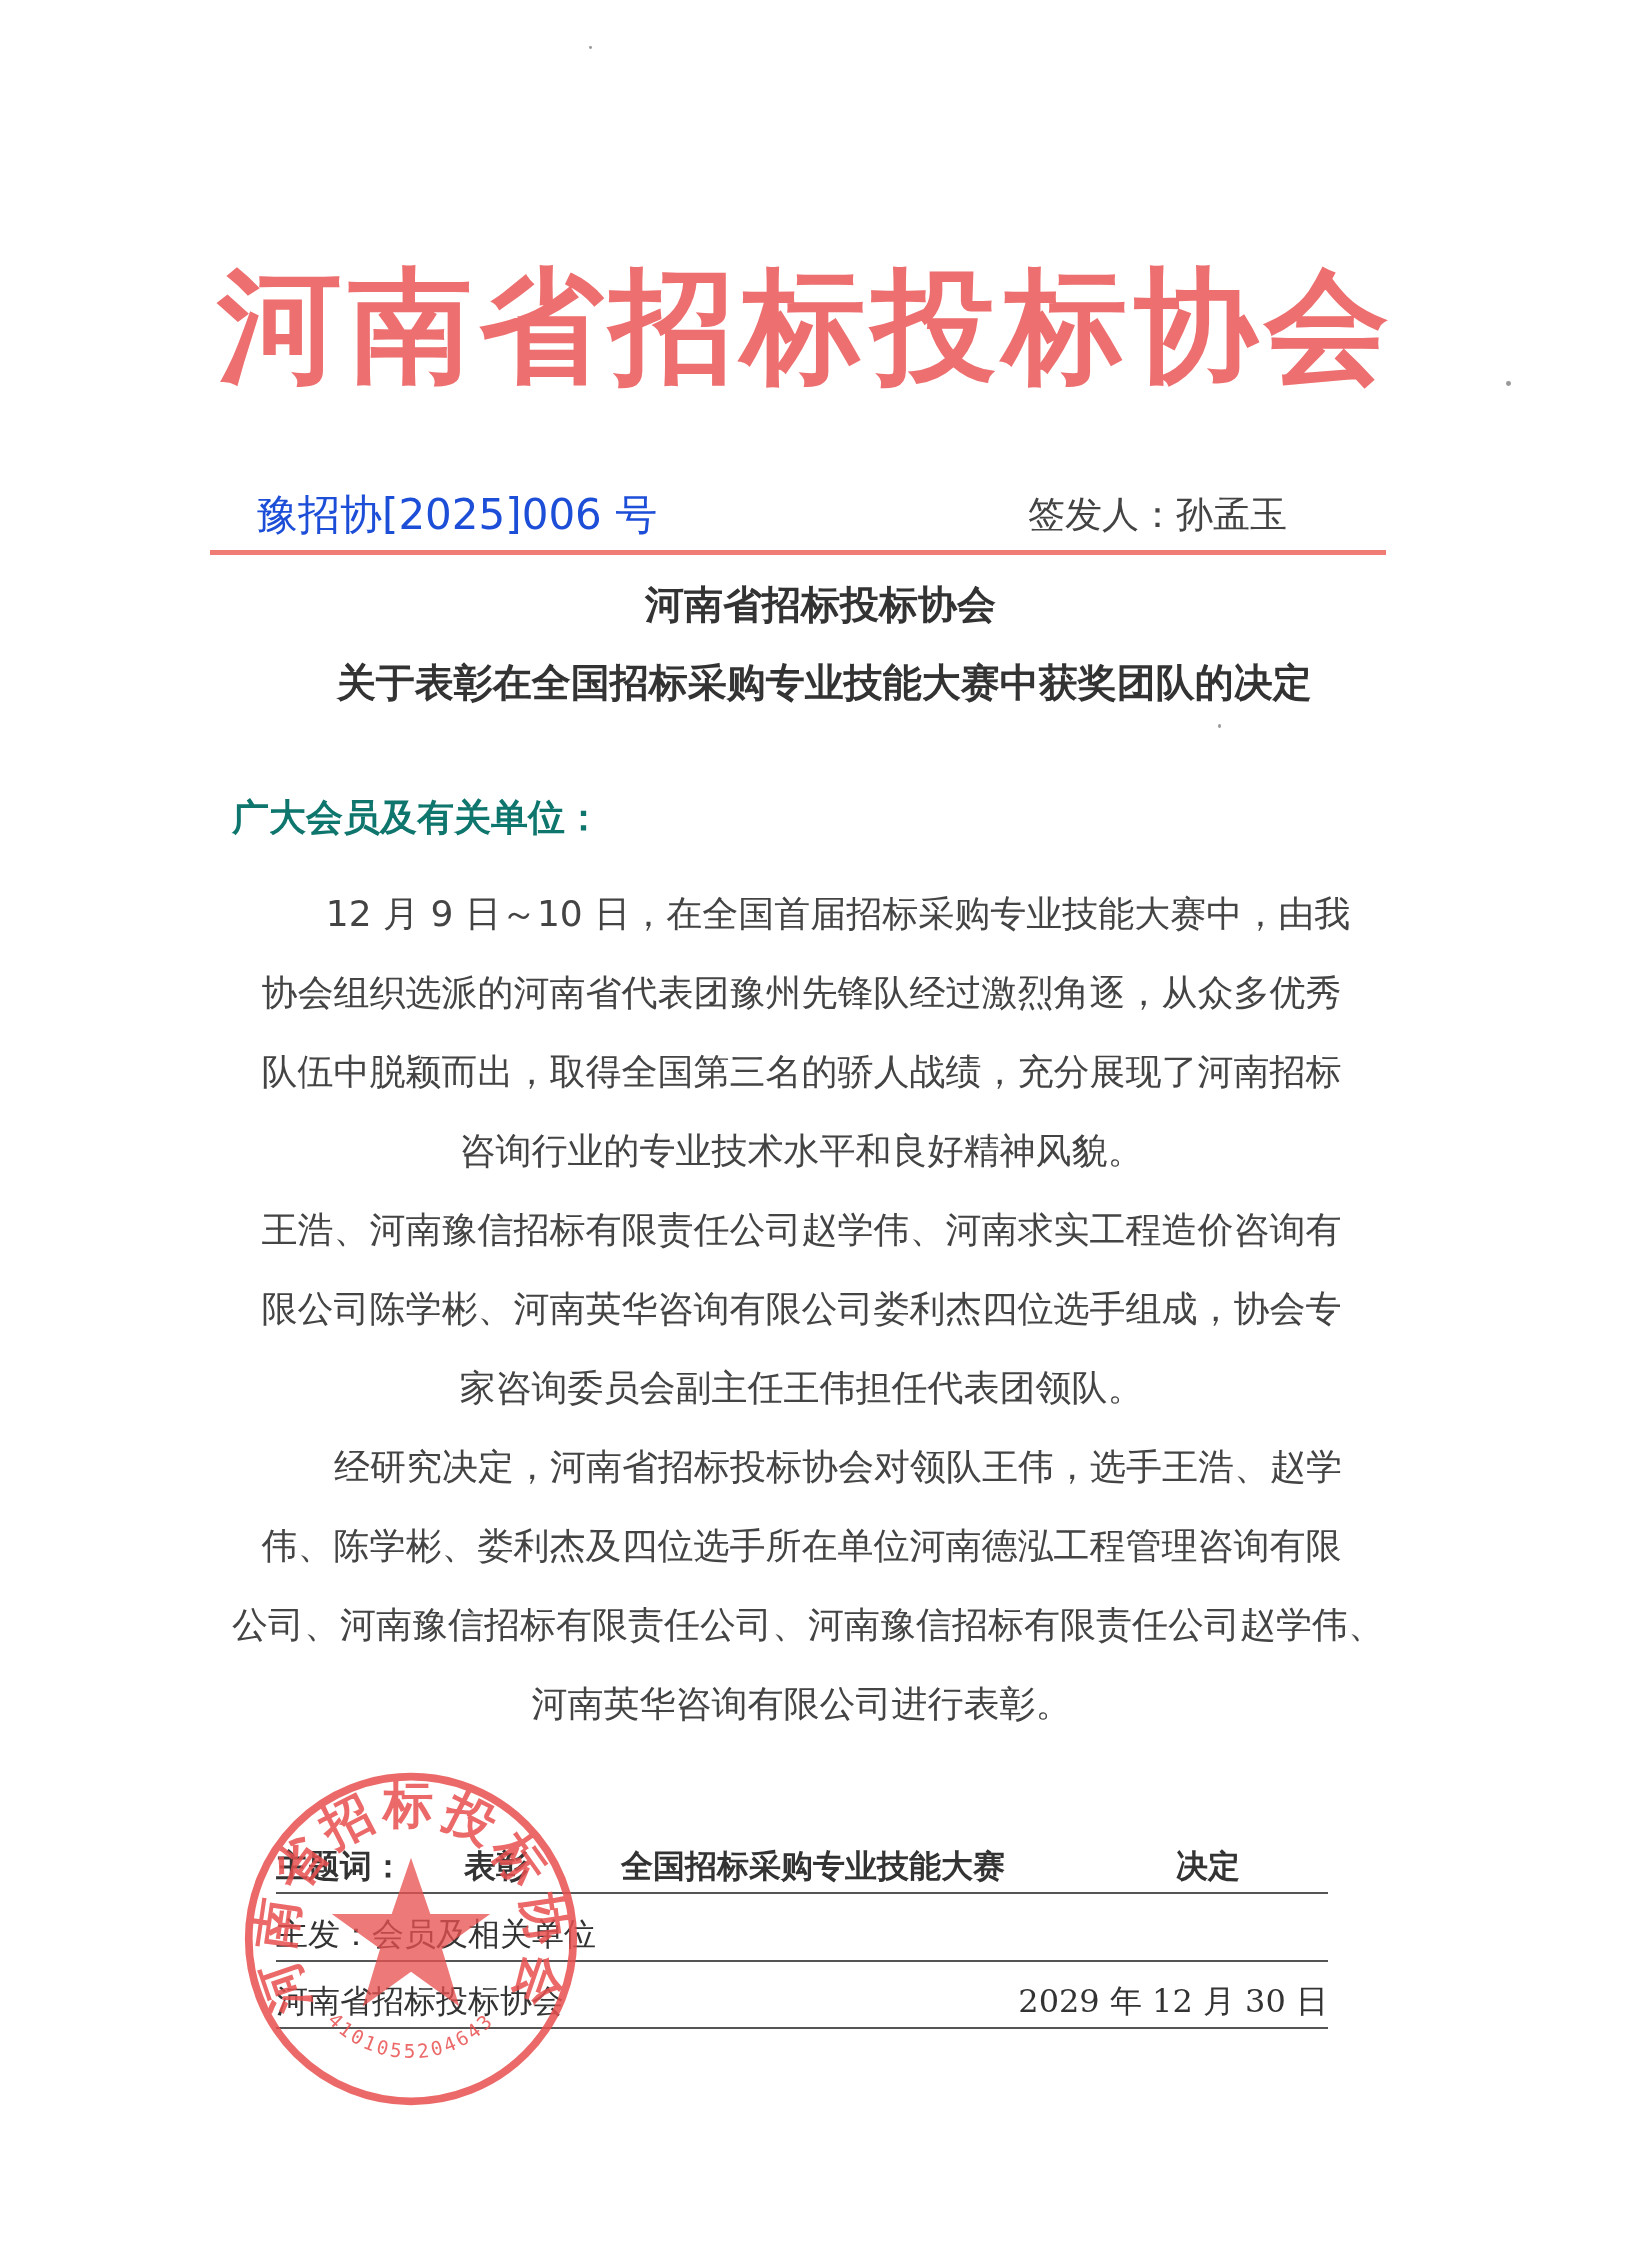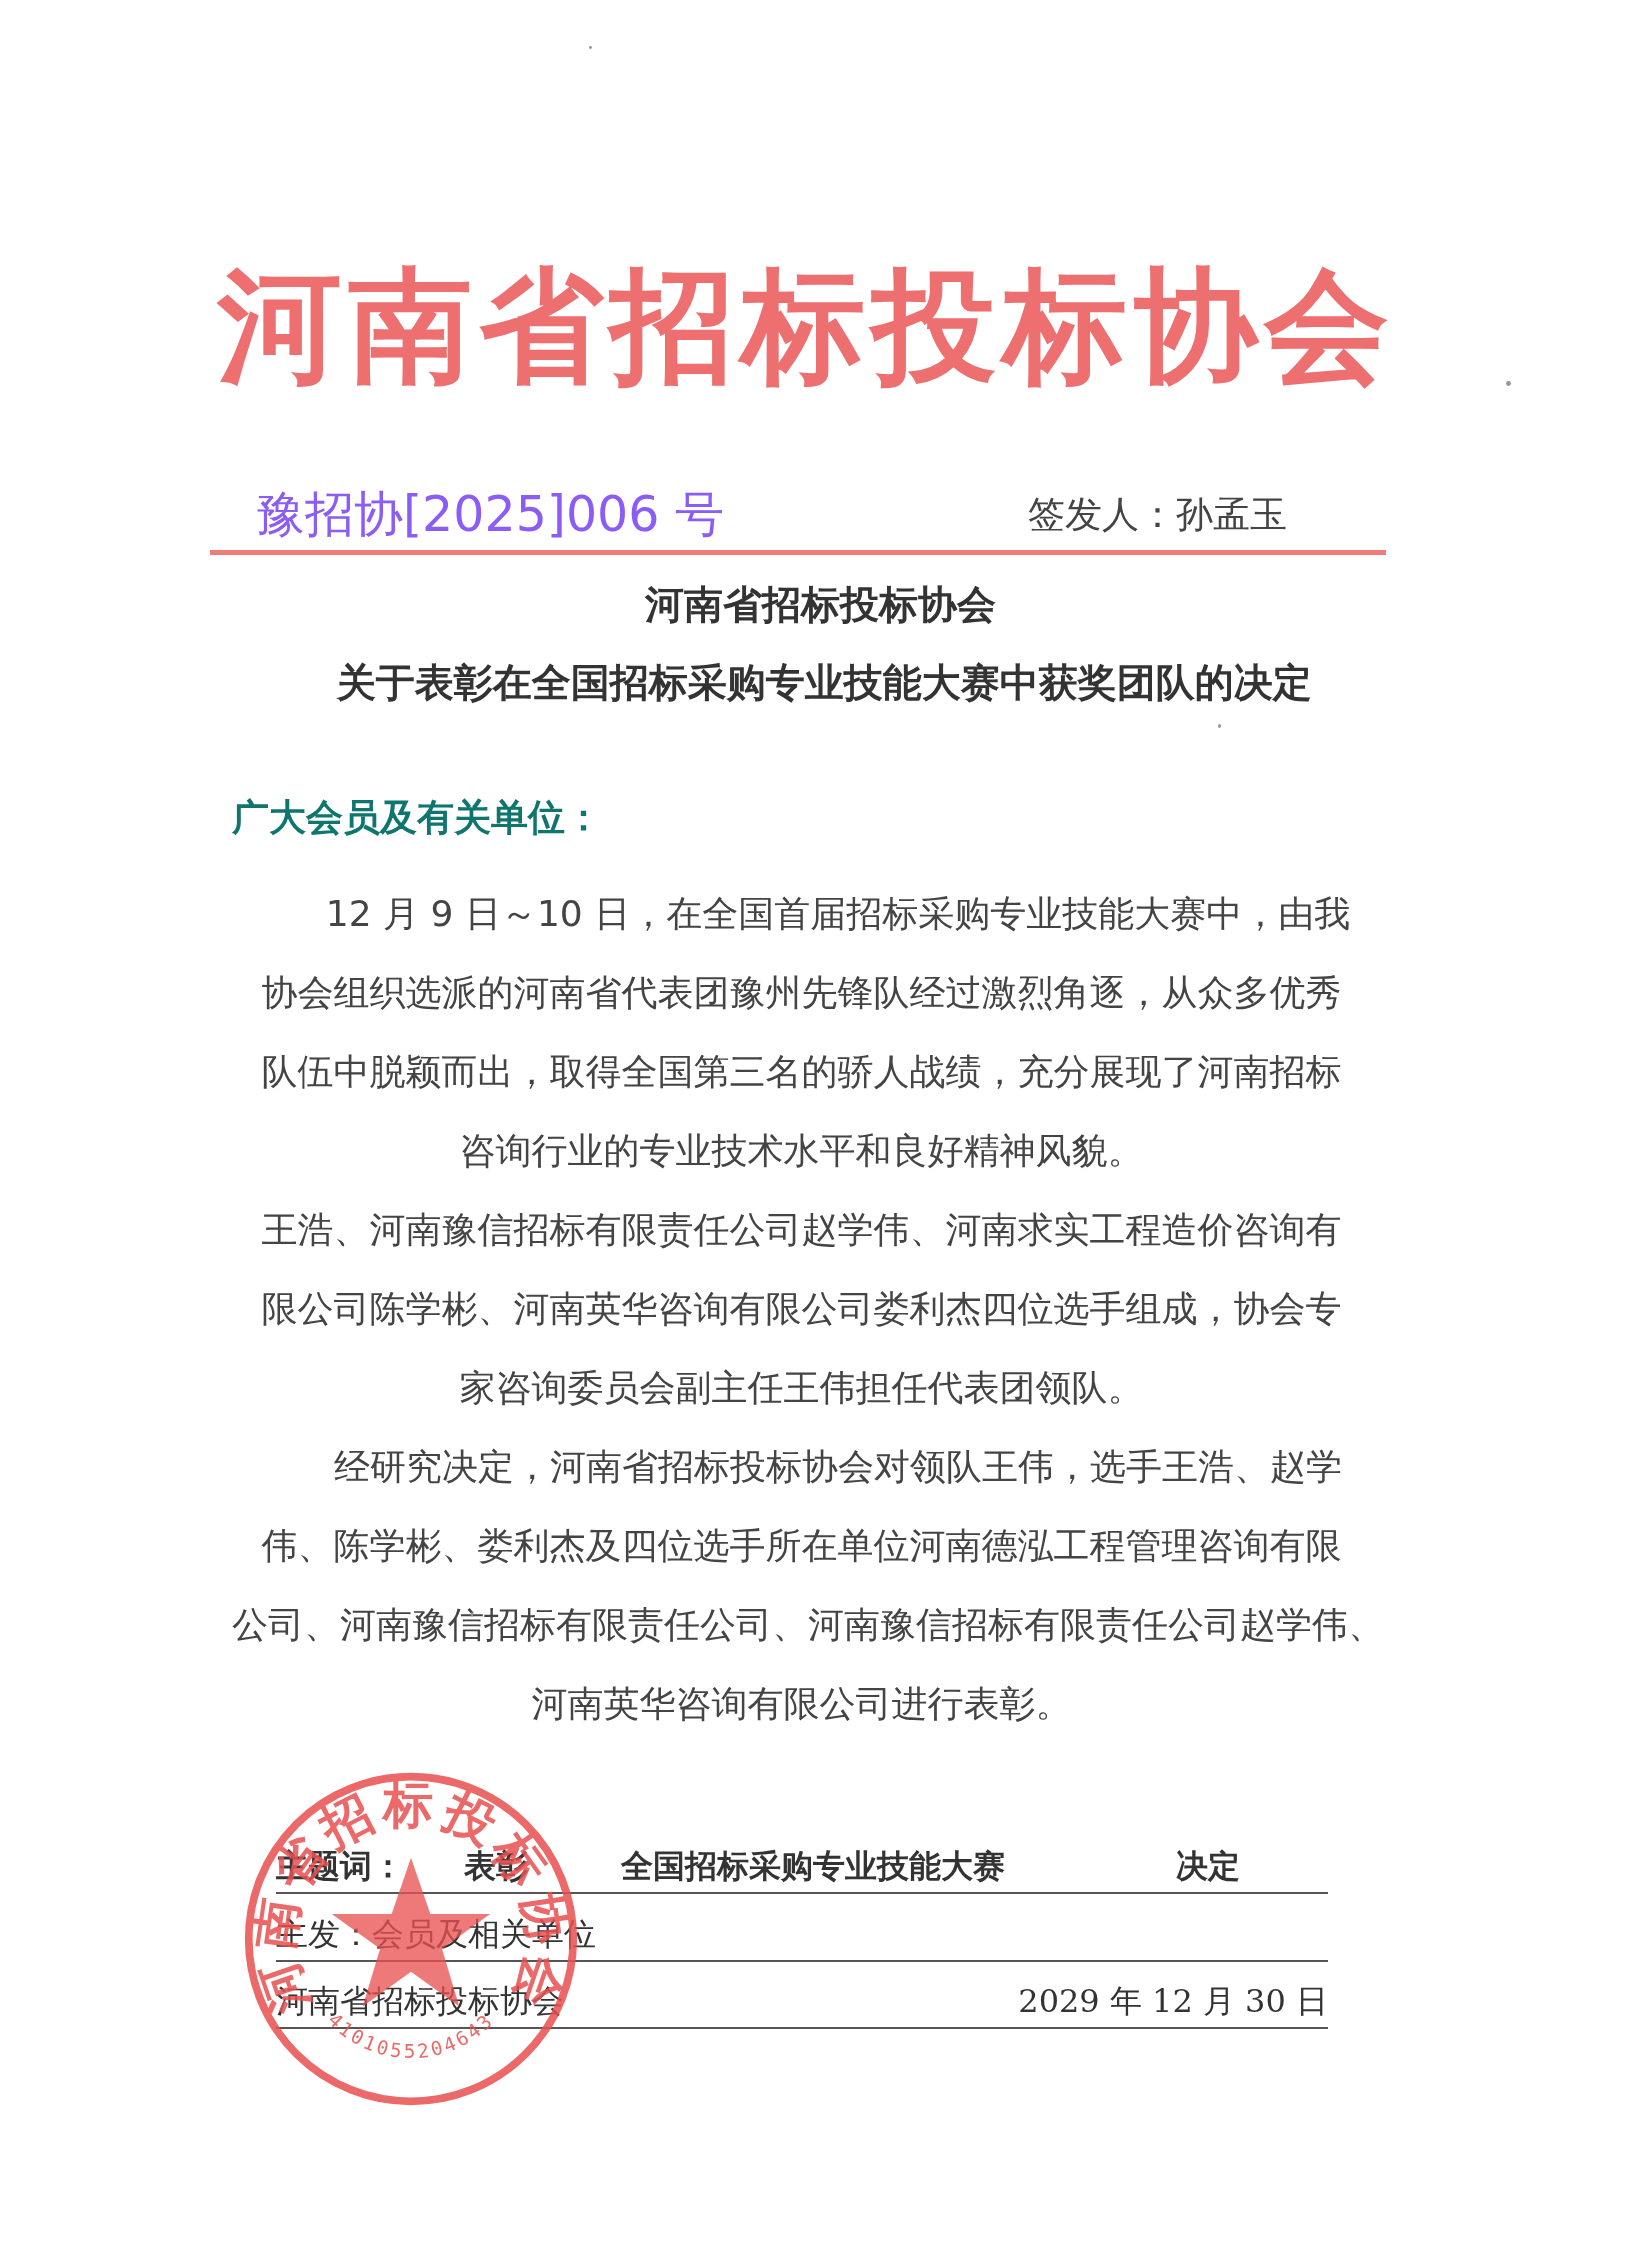--- a/index.html
+++ b/index.html
@@ -4,21 +4,21 @@
 <style>
   html, body { margin:0; padding:0; background:#ffffff; }
   body { width:1641px; height:2257px; position:relative; overflow:hidden;
          font-family:"DejaVu Serif","Liberation Serif",serif; color:#333; }
   .abs { position:absolute; }
   .masthead { left:214px; top:253px; width:1178px; height:145px;
               display:flex; justify-content:space-between; align-items:center;
               color:#ee6f6f; font-family:"DejaVu Serif",serif; font-weight:bold;
               font-size:124px; line-height:145px; letter-spacing:0; }
   .masthead span { display:inline-block; width:131px; text-align:center; }
-  .docno { left:256px; top:490px; font-size:49px; line-height:50px; color:#8b5cf6;
+  .docno { left:256px; top:490px; font-size:42px; line-height:50px; color:#1d4ed8;
            font-family:"DejaVu Sans","Liberation Sans",sans-serif; }
   .issuer { left:1028px; top:490px; font-size:37px; line-height:50px; color:#444;
             font-family:"DejaVu Sans","Liberation Sans",sans-serif; }
   .redrule { left:210px; top:550px; width:1176px; height:4.8px; background:#ef7d75; }
   .title1 { left:0; top:579px; width:1641px; text-align:center; font-size:39px;
             line-height:52px; color:#333; font-weight:bold;
             font-family:"DejaVu Sans","Liberation Sans",sans-serif; }
   .title2 { left:0; top:657px; width:1641px; text-align:center; font-size:39px;
             line-height:52px; color:#333; font-weight:bold; padding-left:7.7px; box-sizing:border-box;
             font-family:"DejaVu Sans","Liberation Sans",sans-serif; }

